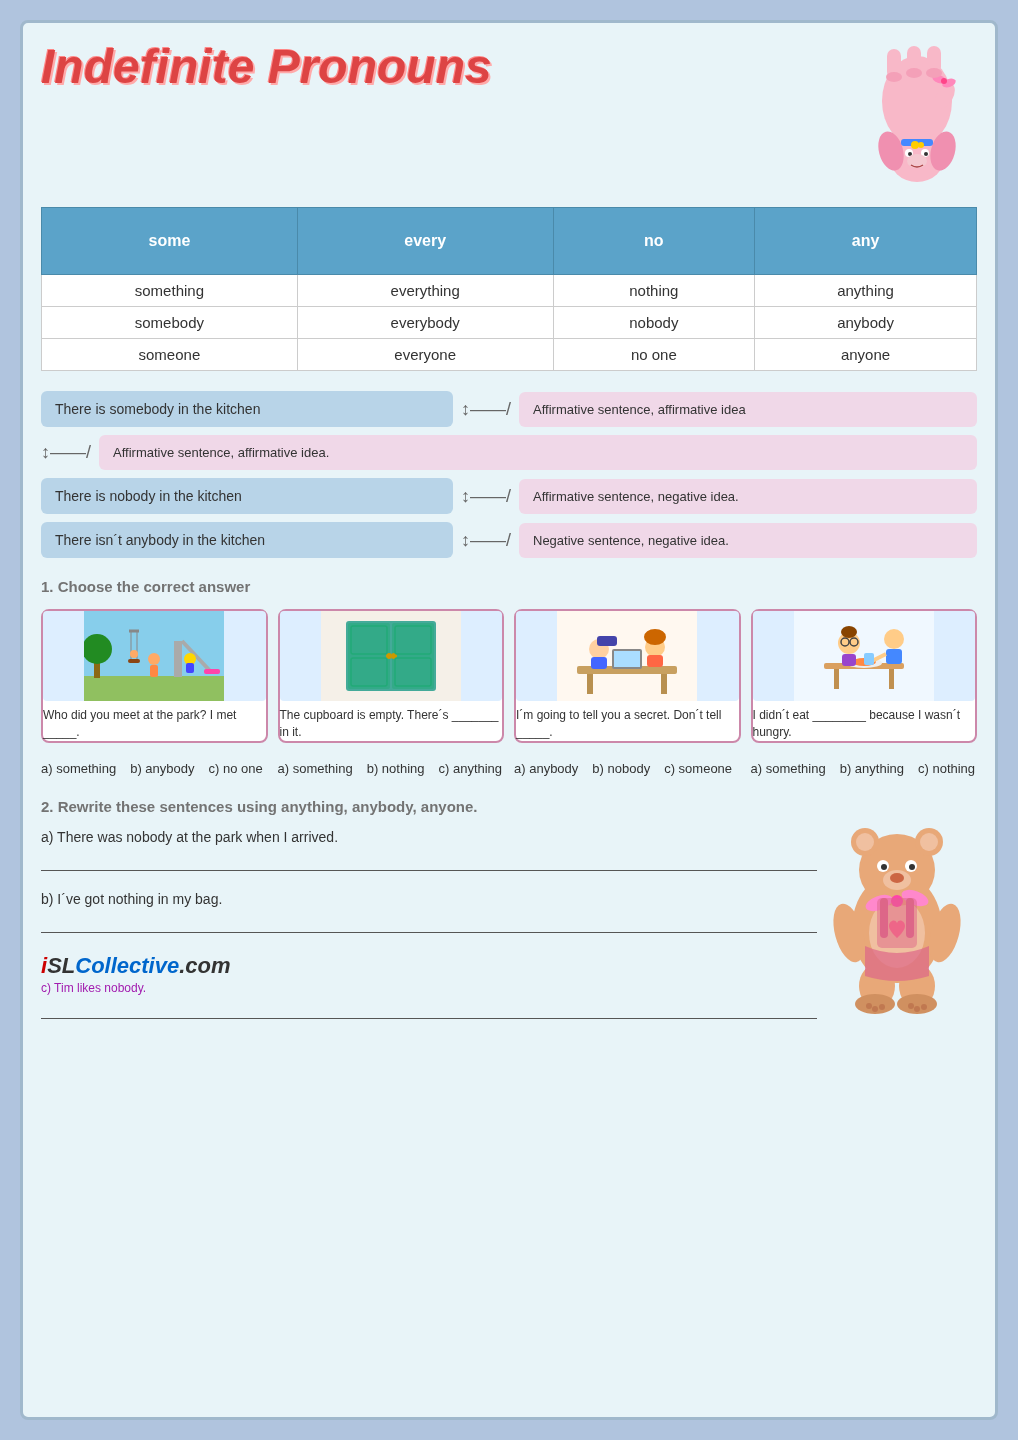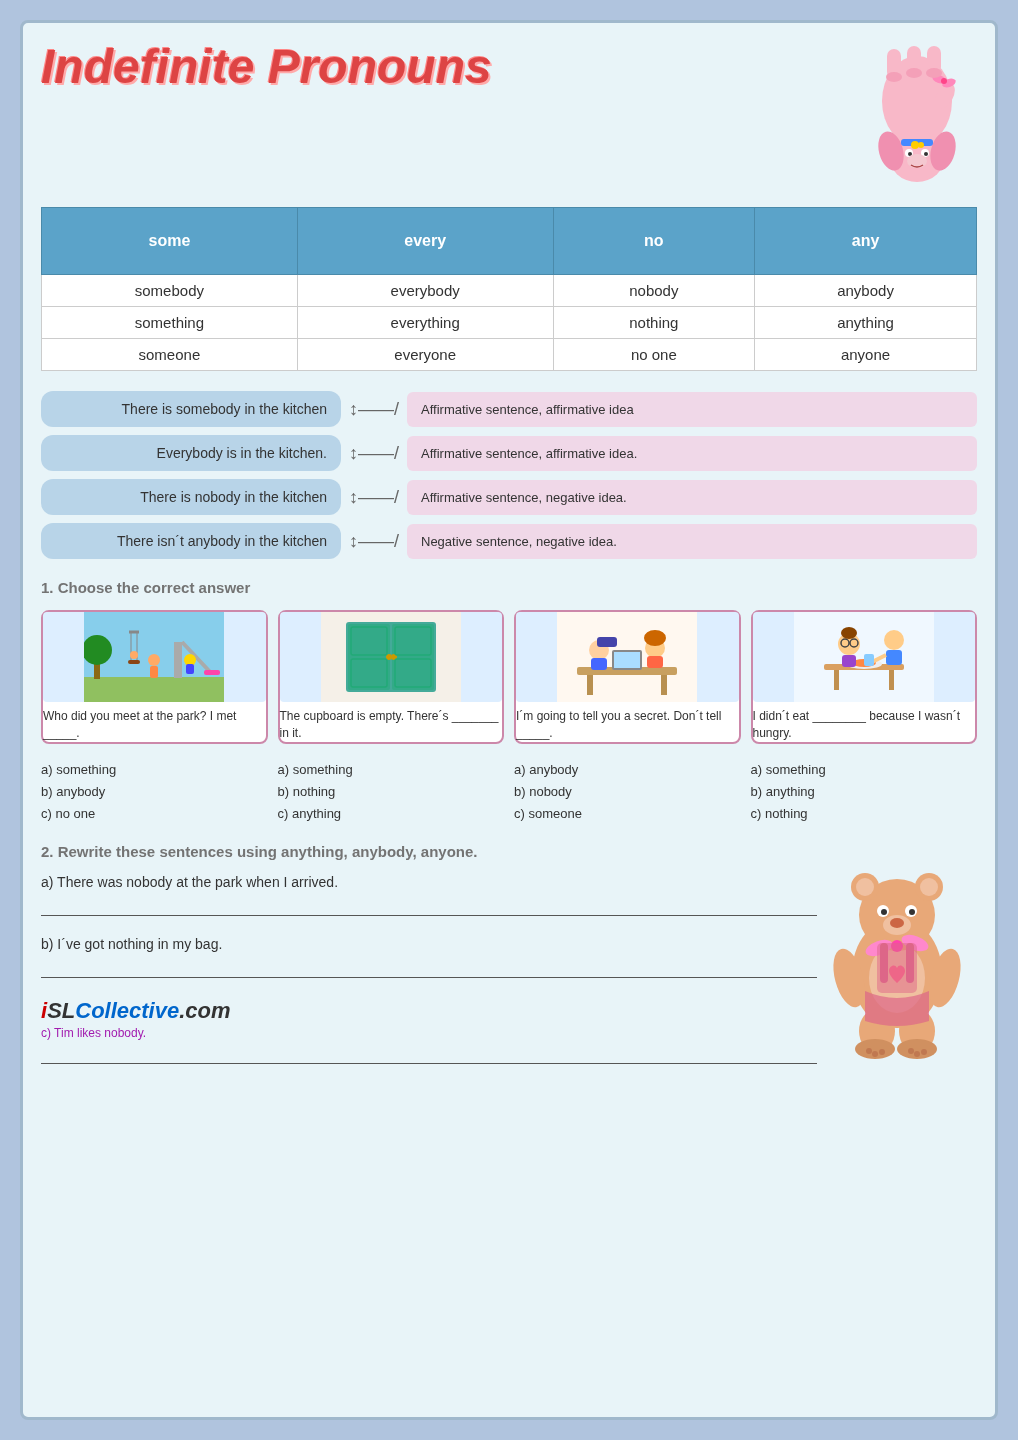--- a/index.html
+++ b/index.html
@@ -73,27 +73,26 @@
       margin-bottom: 20px;
     }
     .sentence-row {
       display: flex;
       align-items: center;
       margin-bottom: 8px;
       gap: 8px;
     }
     .sentence-left {
       background: #b8d4e8;
-      border-radius: 12px;
+      border-radius: 6px;
       padding: 10px 14px;
-      width: 300px;
+      width: 412px;
       font-size: 14px;
       color: #333;
       flex-shrink: 0;
-      text-align: right;
     }
     .sentence-connector {
       color: #666;
       font-size: 18px;
       width: 50px;
       text-align: center;
       flex-shrink: 0;
     }
     .sentence-right {
       background: #f0d8e8;
@@ -143,22 +142,22 @@
 
     
     .answers-grid {
       display: grid;
       grid-template-columns: 1fr 1fr 1fr 1fr;
       gap: 10px;
       margin-bottom: 20px;
     }
     .answer-col {
       display: flex;
-      flex-direction: column;
-      gap: 3px;
+      flex-direction: row;
+      gap: 14px;
     }
     .answer-item {
       font-size: 13px;
       color: #333;
       padding: 2px 0;
     }
 
     
     .exercise2-section {
       display: flex;
@@ -249,48 +248,47 @@
     <thead>
       <tr>
         <th>some</th>
         <th>every</th>
         <th>no</th>
         <th>any</th>
       </tr>
     </thead>
     <tbody>
       <tr>
+        <td>something</td>
+        <td>everything</td>
+        <td>nothing</td>
+        <td>anything</td>
+      </tr>
+      <tr>
         <td>somebody</td>
         <td>everybody</td>
         <td>nobody</td>
         <td>anybody</td>
-      </tr>
-      <tr>
-        <td>something</td>
-        <td>everything</td>
-        <td>nothing</td>
-        <td>anything</td>
       </tr>
       <tr>
         <td>someone</td>
         <td>everyone</td>
         <td>no one</td>
         <td>anyone</td>
       </tr>
     </tbody>
   </table>
 
   <div class="sentence-section">
     <div class="sentence-row">
       <div class="sentence-left">There is somebody in the kitchen</div>
       <div class="sentence-connector">↕——/</div>
       <div class="sentence-right">Affirmative sentence, affirmative idea</div>
     </div>
     <div class="sentence-row">
-      <div class="sentence-left">Everybody is in the kitchen.</div>
       <div class="sentence-connector">↕——/</div>
       <div class="sentence-right">Affirmative sentence,  affirmative idea.</div>
     </div>
     <div class="sentence-row">
       <div class="sentence-left">There is nobody in the kitchen</div>
       <div class="sentence-connector">↕——/</div>
       <div class="sentence-right">Affirmative sentence, negative idea.</div>
     </div>
     <div class="sentence-row">
       <div class="sentence-left">There isn´t anybody in the kitchen</div>

